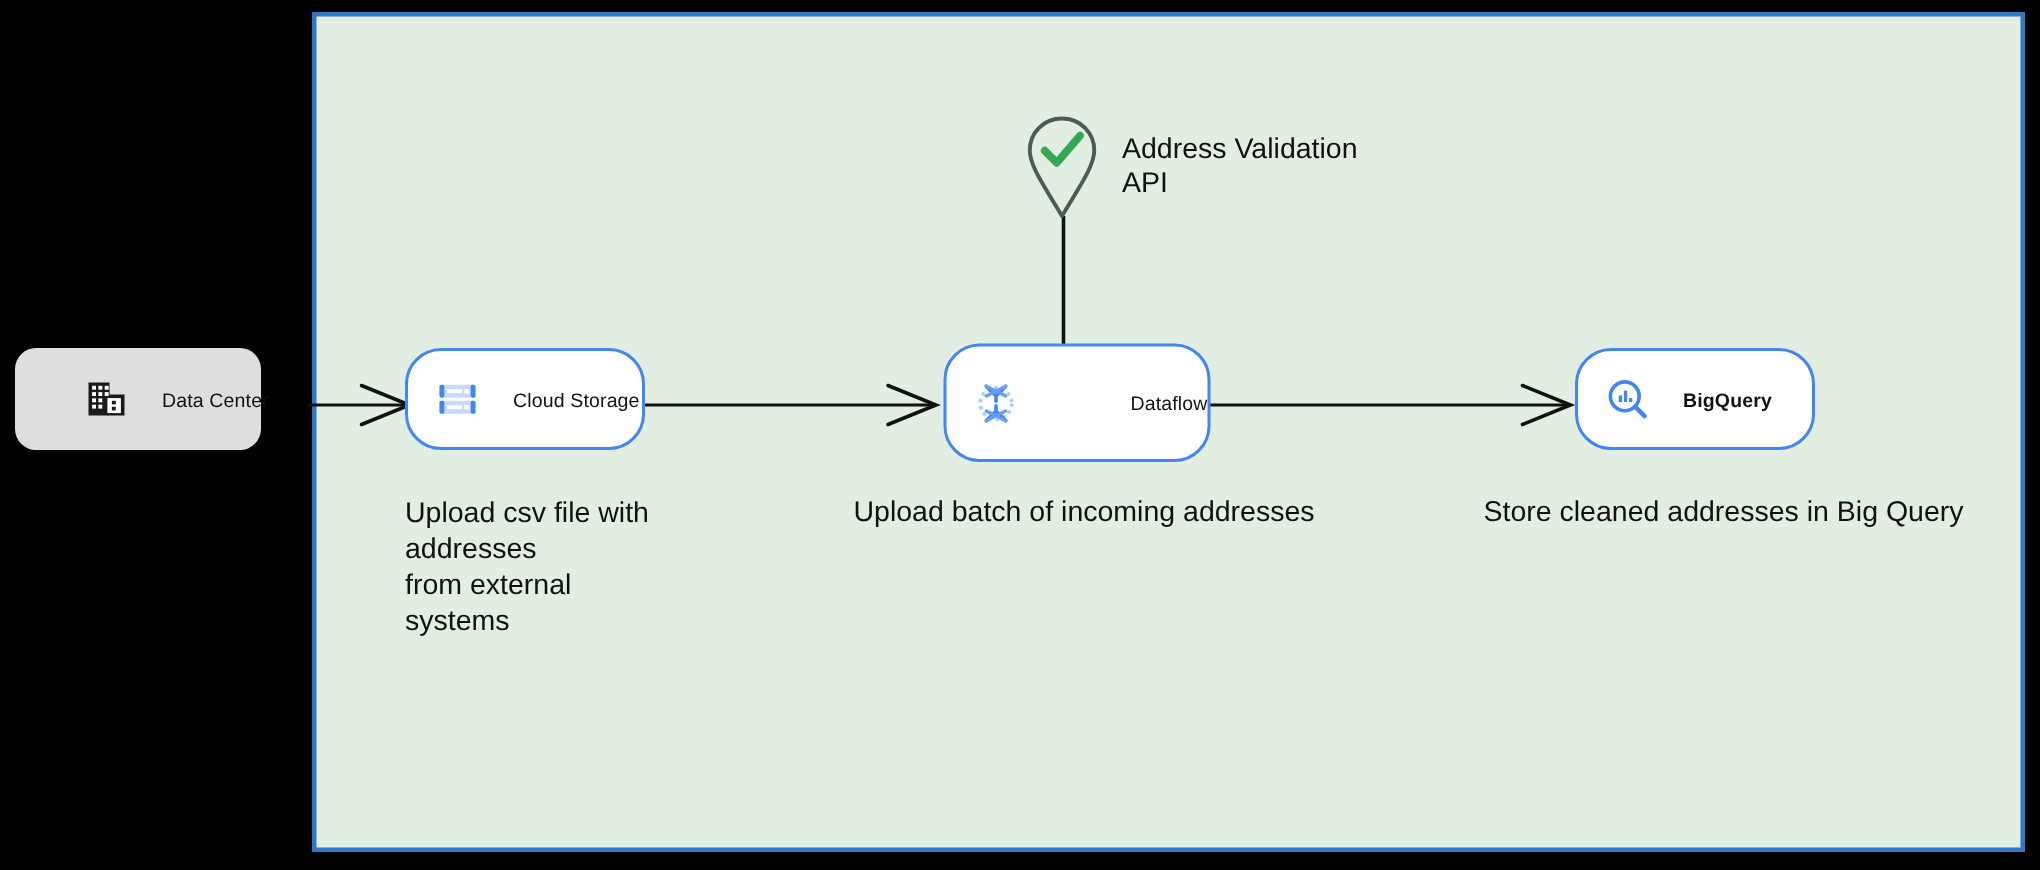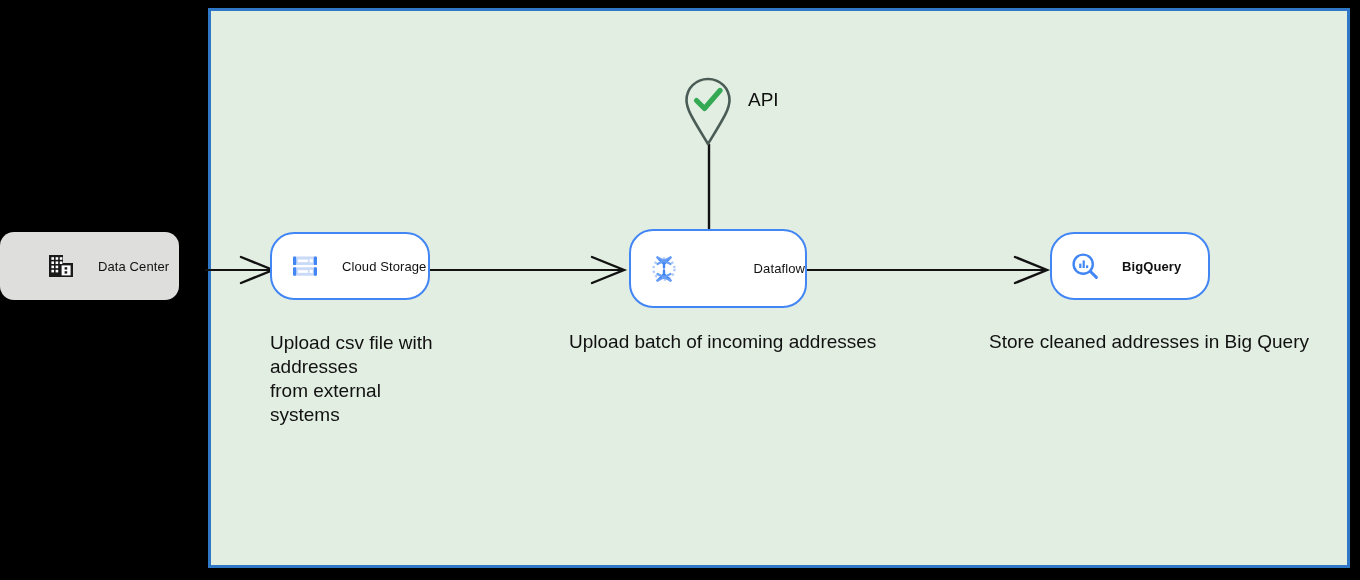--- a/index.html
+++ b/index.html
@@ -55,21 +55,21 @@
     letter-spacing: .1px;
   }
   .node-icon {
     flex: 0 0 auto;
     width: 30px;
     height: 30px;
     display: block;
   }
 
   
-  #node-datacenter   { left: 0;   top: 232px; width: 179px; height: 68px; padding-left: 46px; }
+  #node-datacenter   { left: 10px;   top: 232px; width: 164px; height: 68px; padding-left: 46px; }
   #node-storage      { left: 270px;  top: 232px; width: 160px; height: 68px; }
   #node-dataflow     { left: 629px;  top: 229px; width: 178px; height: 79px; justify-content: space-between; }
   #node-bigquery     { left: 1050px; top: 232px; width: 160px; height: 68px; font-weight: bold; }
 
   
   #api-icon {
     position: absolute;
     left: 683px;
     top: 76px;
     width: 50px;
@@ -127,20 +127,21 @@
   <svg class="conn" style="left:703px; top:144px;" width="14" height="90" viewBox="0 0 14 90">
     <line x1="6" y1="0" x2="6" y2="88" stroke="#111111" stroke-width="2.4"></line>
   </svg>
 
   <svg id="api-icon" viewBox="0 0 50 72">
     <path d="M25 3 C12.8 3 3.5 12.4 3.5 24.2 C3.5 33.5 10 43.2 25 68 C40 43.2 46.5 33.5 46.5 24.2 C46.5 12.4 37.2 3 25 3 Z" fill="none" stroke="#4a5c55" stroke-width="2.6" stroke-linejoin="round"></path>
     <polyline points="13.5,24.5 21.5,32.5 37,14.5" fill="none" stroke="#34a853" stroke-width="5.2" stroke-linecap="round" stroke-linejoin="round"></polyline>
   </svg>
 
   <div id="api-text">
+    <div>Address Validation</div>
     <div>API</div>
   </div>
 
   <div id="node-datacenter" class="node node-onprem">
     <svg class="node-icon" viewBox="0 0 30 30">
       <path d="M3 4 H17 V12 H27 V26 H3 Z" fill="#1a1a1a"></path>
       <rect x="5.4" y="6.2" width="2.6" height="2.6" fill="#ffffff"></rect>
       <rect x="9.6" y="6.2" width="2.6" height="2.6" fill="#ffffff"></rect>
       <rect x="13.8" y="6.2" width="2.6" height="2.6" fill="#ffffff"></rect>
       <rect x="5.4" y="10.4" width="2.6" height="2.6" fill="#ffffff"></rect>

